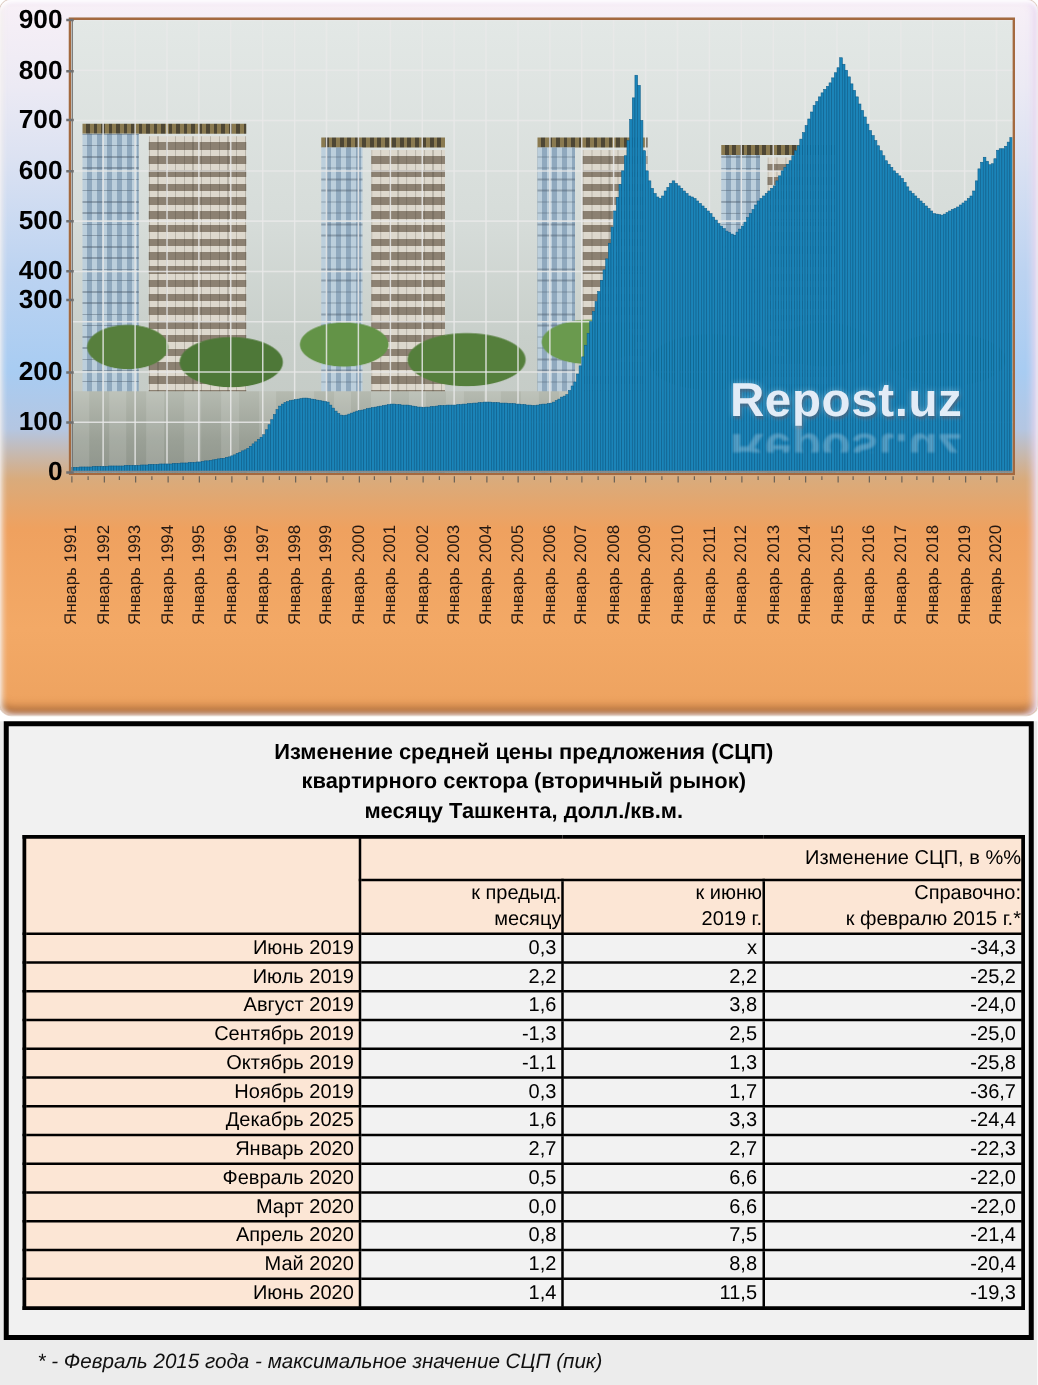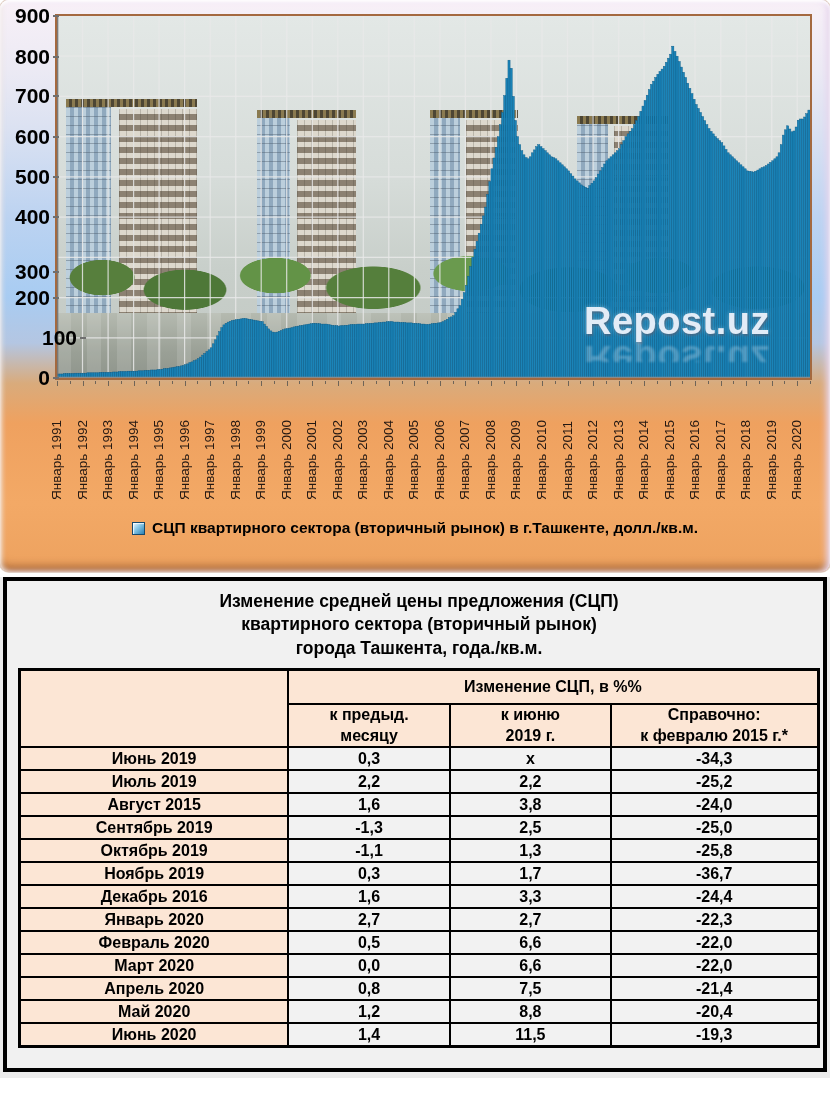--- a/index.html
+++ b/index.html
@@ -84,21 +84,21 @@
       background:linear-gradient(135deg,#eef7fc 0%,#8ecbe9 40%,#2a80b1 100%);
       border:1px solid #174a6e; box-shadow:inset 1px 1px 1px rgba(255,255,255,.8); }
   .legend-text{ font-size:15.5px; font-weight:bold; color:#000; }
 
   
   .bottom-wrap{ margin-top:5px; background:#ececec; padding-bottom:6px; }
   .table-panel{ margin:0 3px; border:4px solid #000; background:#f1f1f1;
       height:495px; padding:7px 0 0 8px; }
   .tbl-title{ text-align:center; font-weight:bold; font-size:17.5px; line-height:1.34; color:#000; margin-top:2px; }
   table{ width:99.2%; margin:8px auto 0 auto; border-collapse:collapse; border:3px solid #000; }
-  th,td{ border:2px solid #000; text-align:center; font-weight:bold; color:#000; }
+  th,td{ border:2px solid #000; text-align:right; font-weight:normal; color:#000; }
   th{ font-size:16px; }
   td{ font-size:16px; height:23px; padding:0 4px; }
   .peach{ background:#fce6d5; }
   .cell-gray{ background:#f2f2f2; }
   .hdr-group{ height:34px; }
   .hdr-sub th{ height:40px; white-space:pre-line; line-height:1.3; }
   .footnote{ margin:8px 0 0 30px; font-size:16.5px; font-style:italic; color:#101010; padding-bottom:4px; }
 </style>
 </head>
 <body>
@@ -535,23 +535,23 @@
     </div>
   </div>
 
   <div id="y-axis">
       <div class="ylabel" style="top: 4px;">900<span class="ytick"></span></div>
       <div class="ylabel" style="top: 45px;">800<span class="ytick"></span></div>
       <div class="ylabel" style="top: 84.4444px;">700<span class="ytick"></span></div>
       <div class="ylabel" style="top: 124.667px;">600<span class="ytick"></span></div>
       <div class="ylabel" style="top: 164.889px;">500<span class="ytick"></span></div>
       <div class="ylabel" style="top: 205.111px;">400<span class="ytick"></span></div>
-      <div class="ylabel" style="top: 260px;">300<span class="ytick"></span></div>
+      <div class="ylabel" style="top: 228px;">300<span class="ytick"></span></div>
       <div class="ylabel" style="top: 285.556px;">200<span class="ytick"></span></div>
-      <div class="ylabel" style="top: 325.778px; margin-left: 27px;">100<span class="ytick"></span></div>
+      <div class="ylabel" style="top: 325.778px;">100<span class="ytick"></span></div>
       <div class="ylabel" style="top: 366px;">0<span class="ytick"></span></div>
     </div>
   <div class="tickstrip" id="tick-strip">
       <span class="tick" style="left: 0px; height: 5px;"></span>
       <span class="tick" style="left: 12.7627px; height: 3px;"></span>
       <span class="tick" style="left: 25.5254px; height: 5px;"></span>
       <span class="tick" style="left: 38.2881px; height: 3px;"></span>
       <span class="tick" style="left: 51.0508px; height: 5px;"></span>
       <span class="tick" style="left: 63.8136px; height: 3px;"></span>
       <span class="tick" style="left: 76.5763px; height: 5px;"></span>
@@ -635,32 +635,28 @@
       <div class="xlabel" style="left: 609.559px;">Январь 2013</div>
       <div class="xlabel" style="left: 635.085px;">Январь 2014</div>
       <div class="xlabel" style="left: 660.61px;">Январь 2015</div>
       <div class="xlabel" style="left: 686.136px;">Январь 2016</div>
       <div class="xlabel" style="left: 711.661px;">Январь 2017</div>
       <div class="xlabel" style="left: 737.186px;">Январь 2018</div>
       <div class="xlabel" style="left: 762.712px;">Январь 2019</div>
       <div class="xlabel" style="left: 788.237px;">Январь 2020</div>
     </div>
 
-  <div class="legend">
-    <span class="legend-marker"></span>
-    <span class="legend-text">СЦП квартирного сектора (вторичный рынок) в г.Ташкенте, долл./кв.м.</span>
-  </div>
 </div>
 
 <div class="bottom-wrap">
   <div class="table-panel">
     <div class="tbl-title">
       <div>Изменение средней цены предложения (СЦП)</div>
       <div>квартирного сектора (вторичный рынок)</div>
-      <div>города Ташкента, года./кв.м.</div>
+      <div>месяцу Ташкента, долл./кв.м.</div>
     </div>
     <table>
       <colgroup>
           <col style="width:33.6%">
           <col style="width:20.3%">
           <col style="width:20.1%">
           <col style="width:26%">
         </colgroup>
       <thead>
         <tr class="hdr-group">
@@ -683,21 +679,21 @@
             <td class="cell-gray">x</td>
             <td class="cell-gray">-34,3</td>
           </tr>
           <tr>
             <td class="peach">Июль 2019</td>
             <td class="cell-gray">2,2</td>
             <td class="cell-gray">2,2</td>
             <td class="cell-gray">-25,2</td>
           </tr>
           <tr>
-            <td class="peach">Август 2015</td>
+            <td class="peach">Август 2019</td>
             <td class="cell-gray">1,6</td>
             <td class="cell-gray">3,8</td>
             <td class="cell-gray">-24,0</td>
           </tr>
           <tr>
             <td class="peach">Сентябрь 2019</td>
             <td class="cell-gray">-1,3</td>
             <td class="cell-gray">2,5</td>
             <td class="cell-gray">-25,0</td>
           </tr>
@@ -707,21 +703,21 @@
             <td class="cell-gray">1,3</td>
             <td class="cell-gray">-25,8</td>
           </tr>
           <tr>
             <td class="peach">Ноябрь 2019</td>
             <td class="cell-gray">0,3</td>
             <td class="cell-gray">1,7</td>
             <td class="cell-gray">-36,7</td>
           </tr>
           <tr>
-            <td class="peach">Декабрь 2016</td>
+            <td class="peach">Декабрь 2025</td>
             <td class="cell-gray">1,6</td>
             <td class="cell-gray">3,3</td>
             <td class="cell-gray">-24,4</td>
           </tr>
           <tr>
             <td class="peach">Январь 2020</td>
             <td class="cell-gray">2,7</td>
             <td class="cell-gray">2,7</td>
             <td class="cell-gray">-22,3</td>
           </tr>
@@ -751,13 +747,14 @@
           </tr>
           <tr>
             <td class="peach">Июнь 2020</td>
             <td class="cell-gray">1,4</td>
             <td class="cell-gray">11,5</td>
             <td class="cell-gray">-19,3</td>
           </tr>
         </tbody>
     </table>
   </div>
+  <div class="footnote">* - Февраль 2015 года - максимальное значение СЦП (пик)</div>
 </div>
 
 </body></html>

